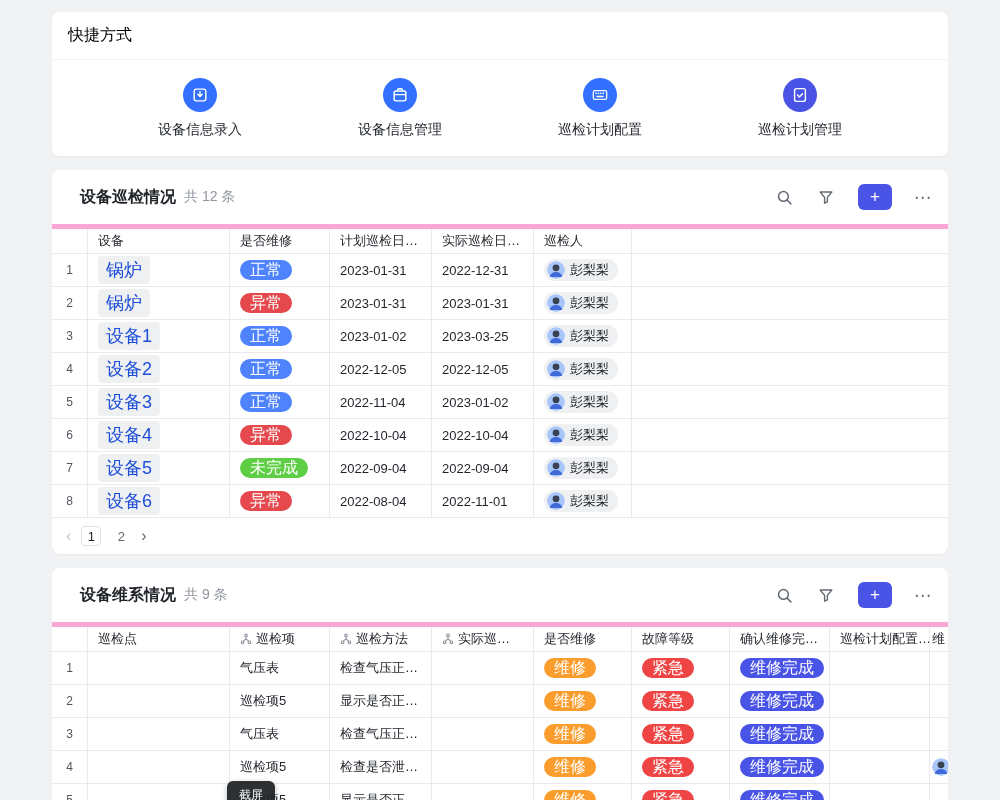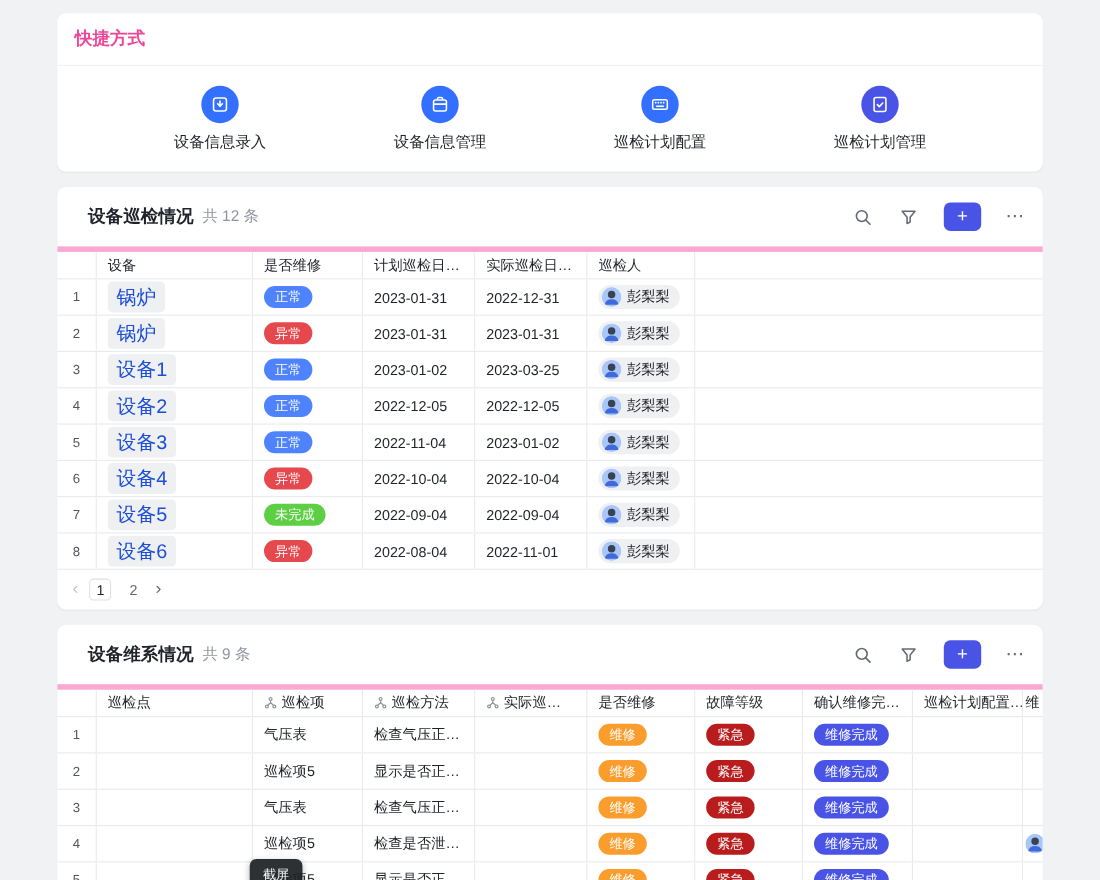--- a/index.html
+++ b/index.html
@@ -19,21 +19,21 @@
     border-radius:8px;
     box-shadow:0 1px 2px rgba(31,35,41,.04);
     overflow:hidden;
   }
   .shortcuts-card { margin-top:12px; height:144px; }
   .card-title-row {
     display:flex; align-items:center;
     height:48px; padding:0 16px;
     border-bottom:1px solid #f0f1f3;
   }
-  .card-title { font-size:16px; font-weight:700; color:#ec4899; }
+  .card-title { font-size:16px; font-weight:400; color:#000000; }
   .shortcut-items {
     display:flex; justify-content:center; align-items:center;
     height:96px;
     font-family:Liberation Mono, monospace;
   }
   .shortcut { display:flex; flex-direction:column; align-items:center; gap:9px; cursor:pointer; width:200px; }
   .shortcut-icon {
     width:34px; height:34px; border-radius:50%;
     display:flex; align-items:center; justify-content:center;
   }
@@ -82,26 +82,26 @@
     font-size:18px; color:#1d4ed8; max-width:100%; overflow:hidden; white-space:nowrap;
   }
   .person-chip {
     display:inline-flex; align-items:center; gap:5px;
     background:#eff0f2; border-radius:11px; padding:2px 9px 2px 3px;
     font-size:13px;
   }
   .avatar { width:18px; height:18px; border-radius:50%; overflow:hidden; flex:none; }
 
   .badge {
-    display:inline-block; color:#fff; font-size:12px;
+    display:inline-block; color:#fff; font-size:16px;
     border-radius:10px; padding:2px 10px; line-height:16px;font-family:Liberation Serif, serif;
   }
   .badge.blue{background:#4e83fd} .badge.red{background:#e5484d}
   .badge.green{background:#5ecf44} .badge.orange{background:#fa9d2d}
-  .badge.yellow{background:#b91c1c} .badge.indigo{background:#4954e6}
+  .badge.yellow{background:#ef4444} .badge.indigo{background:#4954e6}
 
   .pagination { display:flex; align-items:center; gap:10px; height:36px; padding:0 14px; font-size:13px; }
   .pg-prev { color:#c1c5cb; font-size:16px; cursor:default; }
   .pg-next { color:#646a73; font-size:16px; cursor:pointer; }
   .pg-num { min-width:20px; height:20px; display:flex; align-items:center; justify-content:center; color:#646a73; cursor:pointer; border-radius:4px; }
   .pg-num.current { border:1px solid #dee0e3; background:#fff; color:#1f2329; }
 
   .lookup-icon { margin-right:4px; display:inline-flex; flex:none; }
 
   .screenshot-tooltip {

